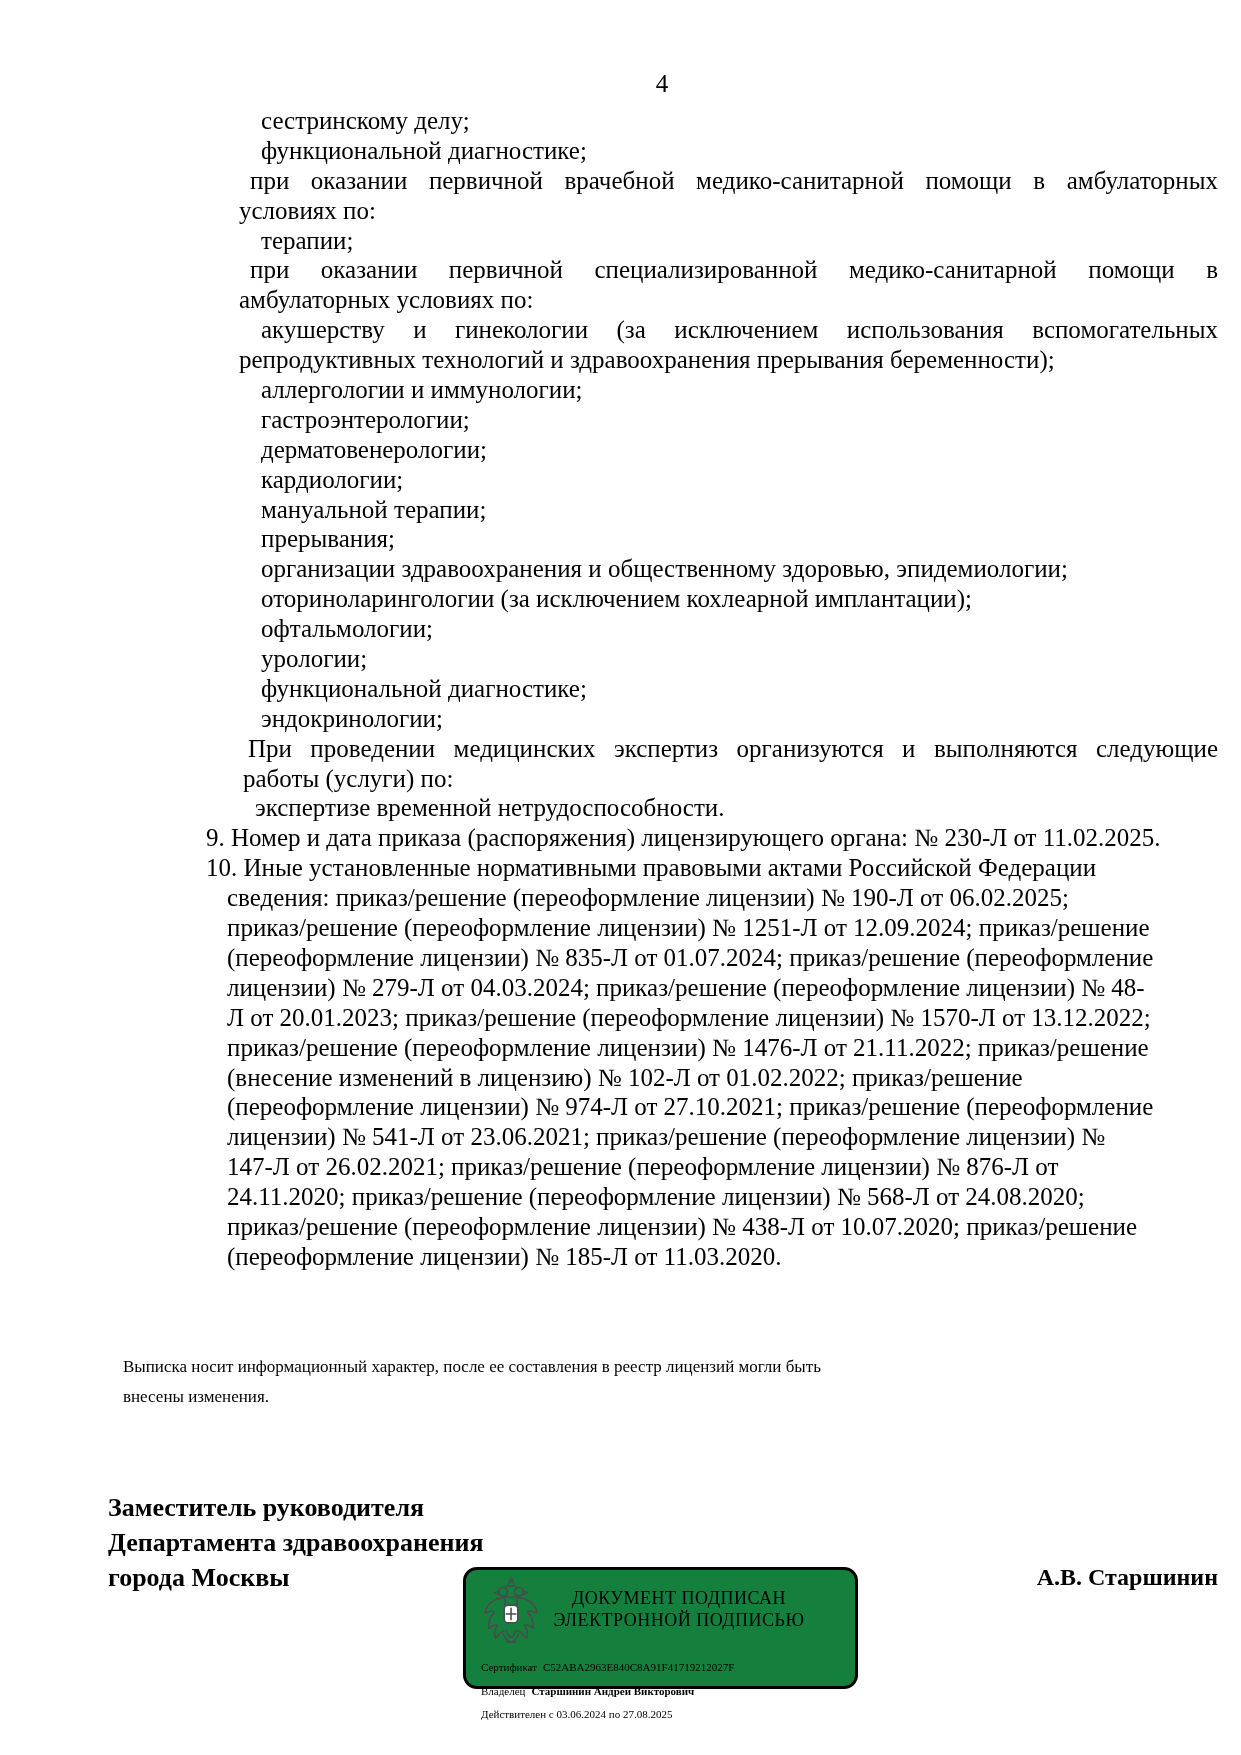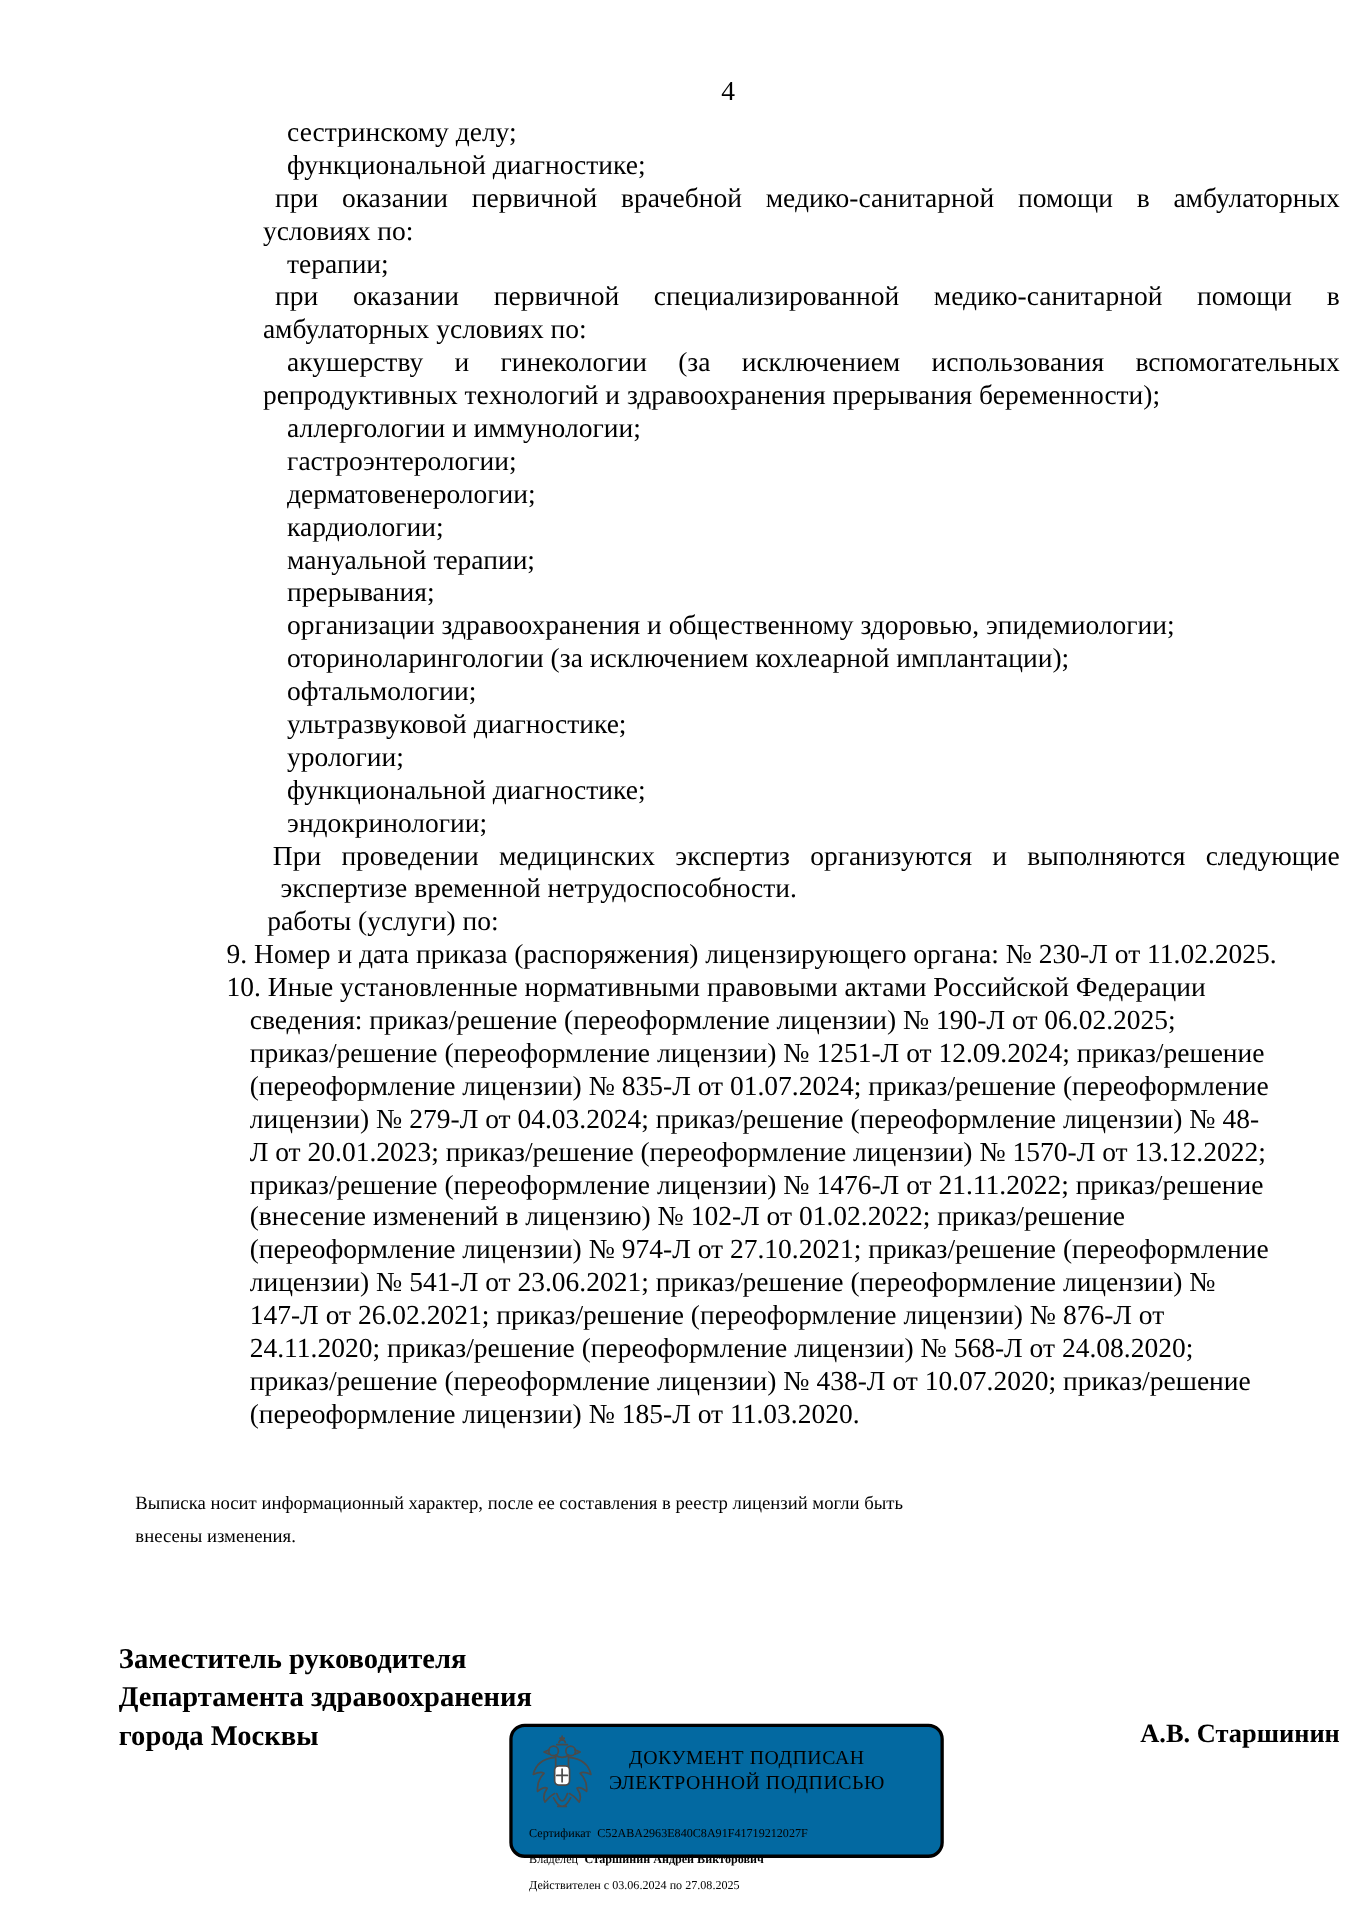--- a/index.html
+++ b/index.html
@@ -31,21 +31,21 @@
   .sig{
     position:absolute;left:108px;top:1490px;
     font-size:26px;line-height:35px;font-weight:bold;
   }
   .signer{
     position:absolute;right:23px;top:1560px;
     font-size:24px;line-height:35px;font-weight:bold;text-align:right;
   }
   .stamp{
     position:absolute;left:463px;top:1567px;width:395px;height:122px;
-    border:3px solid #000;border-radius:14px;box-sizing:border-box;background:#0369a1;
+    border:3px solid #000;border-radius:14px;box-sizing:border-box;background:#15803d;
   }
   .stamp .emblem{position:absolute;left:14px;top:6px;width:62px;height:78px;}
   .stamp .shead{
     position:absolute;left:85px;top:17px;width:256px;text-align:center;
     font-size:18px;line-height:22px;letter-spacing:0.5px;
   }
   .stamp .sdetails{
     position:absolute;left:15px;top:86px;right:8px;
     font-size:11px;line-height:23.5px;white-space:nowrap;
   }
@@ -71,27 +71,26 @@
     <div class="ln">репродуктивных технологий и здравоохранения прерывания беременности);</div>
     <div class="ln item">аллергологии и иммунологии;</div>
     <div class="ln item">гастроэнтерологии;</div>
     <div class="ln item">дерматовенерологии;</div>
     <div class="ln item">кардиологии;</div>
     <div class="ln item">мануальной терапии;</div>
     <div class="ln item">прерывания;</div>
     <div class="ln item">организации здравоохранения и общественному здоровью, эпидемиологии;</div>
     <div class="ln item">оториноларингологии (за исключением кохлеарной имплантации);</div>
     <div class="ln item">офтальмологии;</div>
-    <div class="ln item">ультразвуковой диагностике;</div>
     <div class="ln item">урологии;</div>
     <div class="ln item">функциональной диагностике;</div>
     <div class="ln item">эндокринологии;</div>
     <div class="ln fl9 j">При проведении медицинских экспертиз организуются и выполняются следующие</div>
+    <div class="ln fl4">работы (услуги) по:</div>
     <div class="ln fl16">экспертизе временной нетрудоспособности.</div>
-    <div class="ln fl4">работы (услуги) по:</div>
     <div class="ln num">9. Номер и дата приказа (распоряжения) лицензирующего органа: № 230-Л от 11.02.2025.</div>
     <div class="ln num">10. Иные установленные нормативными правовыми актами Российской Федерации</div>
     <div class="ln cont">сведения: приказ/решение (переоформление лицензии) № 190-Л от 06.02.2025;</div>
     <div class="ln cont">приказ/решение (переоформление лицензии) № 1251-Л от 12.09.2024; приказ/решение</div>
     <div class="ln cont">(переоформление лицензии) № 835-Л от 01.07.2024; приказ/решение (переоформление</div>
     <div class="ln cont">лицензии) № 279-Л от 04.03.2024; приказ/решение (переоформление лицензии) № 48-</div>
     <div class="ln cont">Л от 20.01.2023; приказ/решение (переоформление лицензии) № 1570-Л от 13.12.2022;</div>
     <div class="ln cont">приказ/решение (переоформление лицензии) № 1476-Л от 21.11.2022; приказ/решение</div>
     <div class="ln cont">(внесение изменений в лицензию) № 102-Л от 01.02.2022; приказ/решение</div>
     <div class="ln cont">(переоформление лицензии) № 974-Л от 27.10.2021; приказ/решение (переоформление</div>

